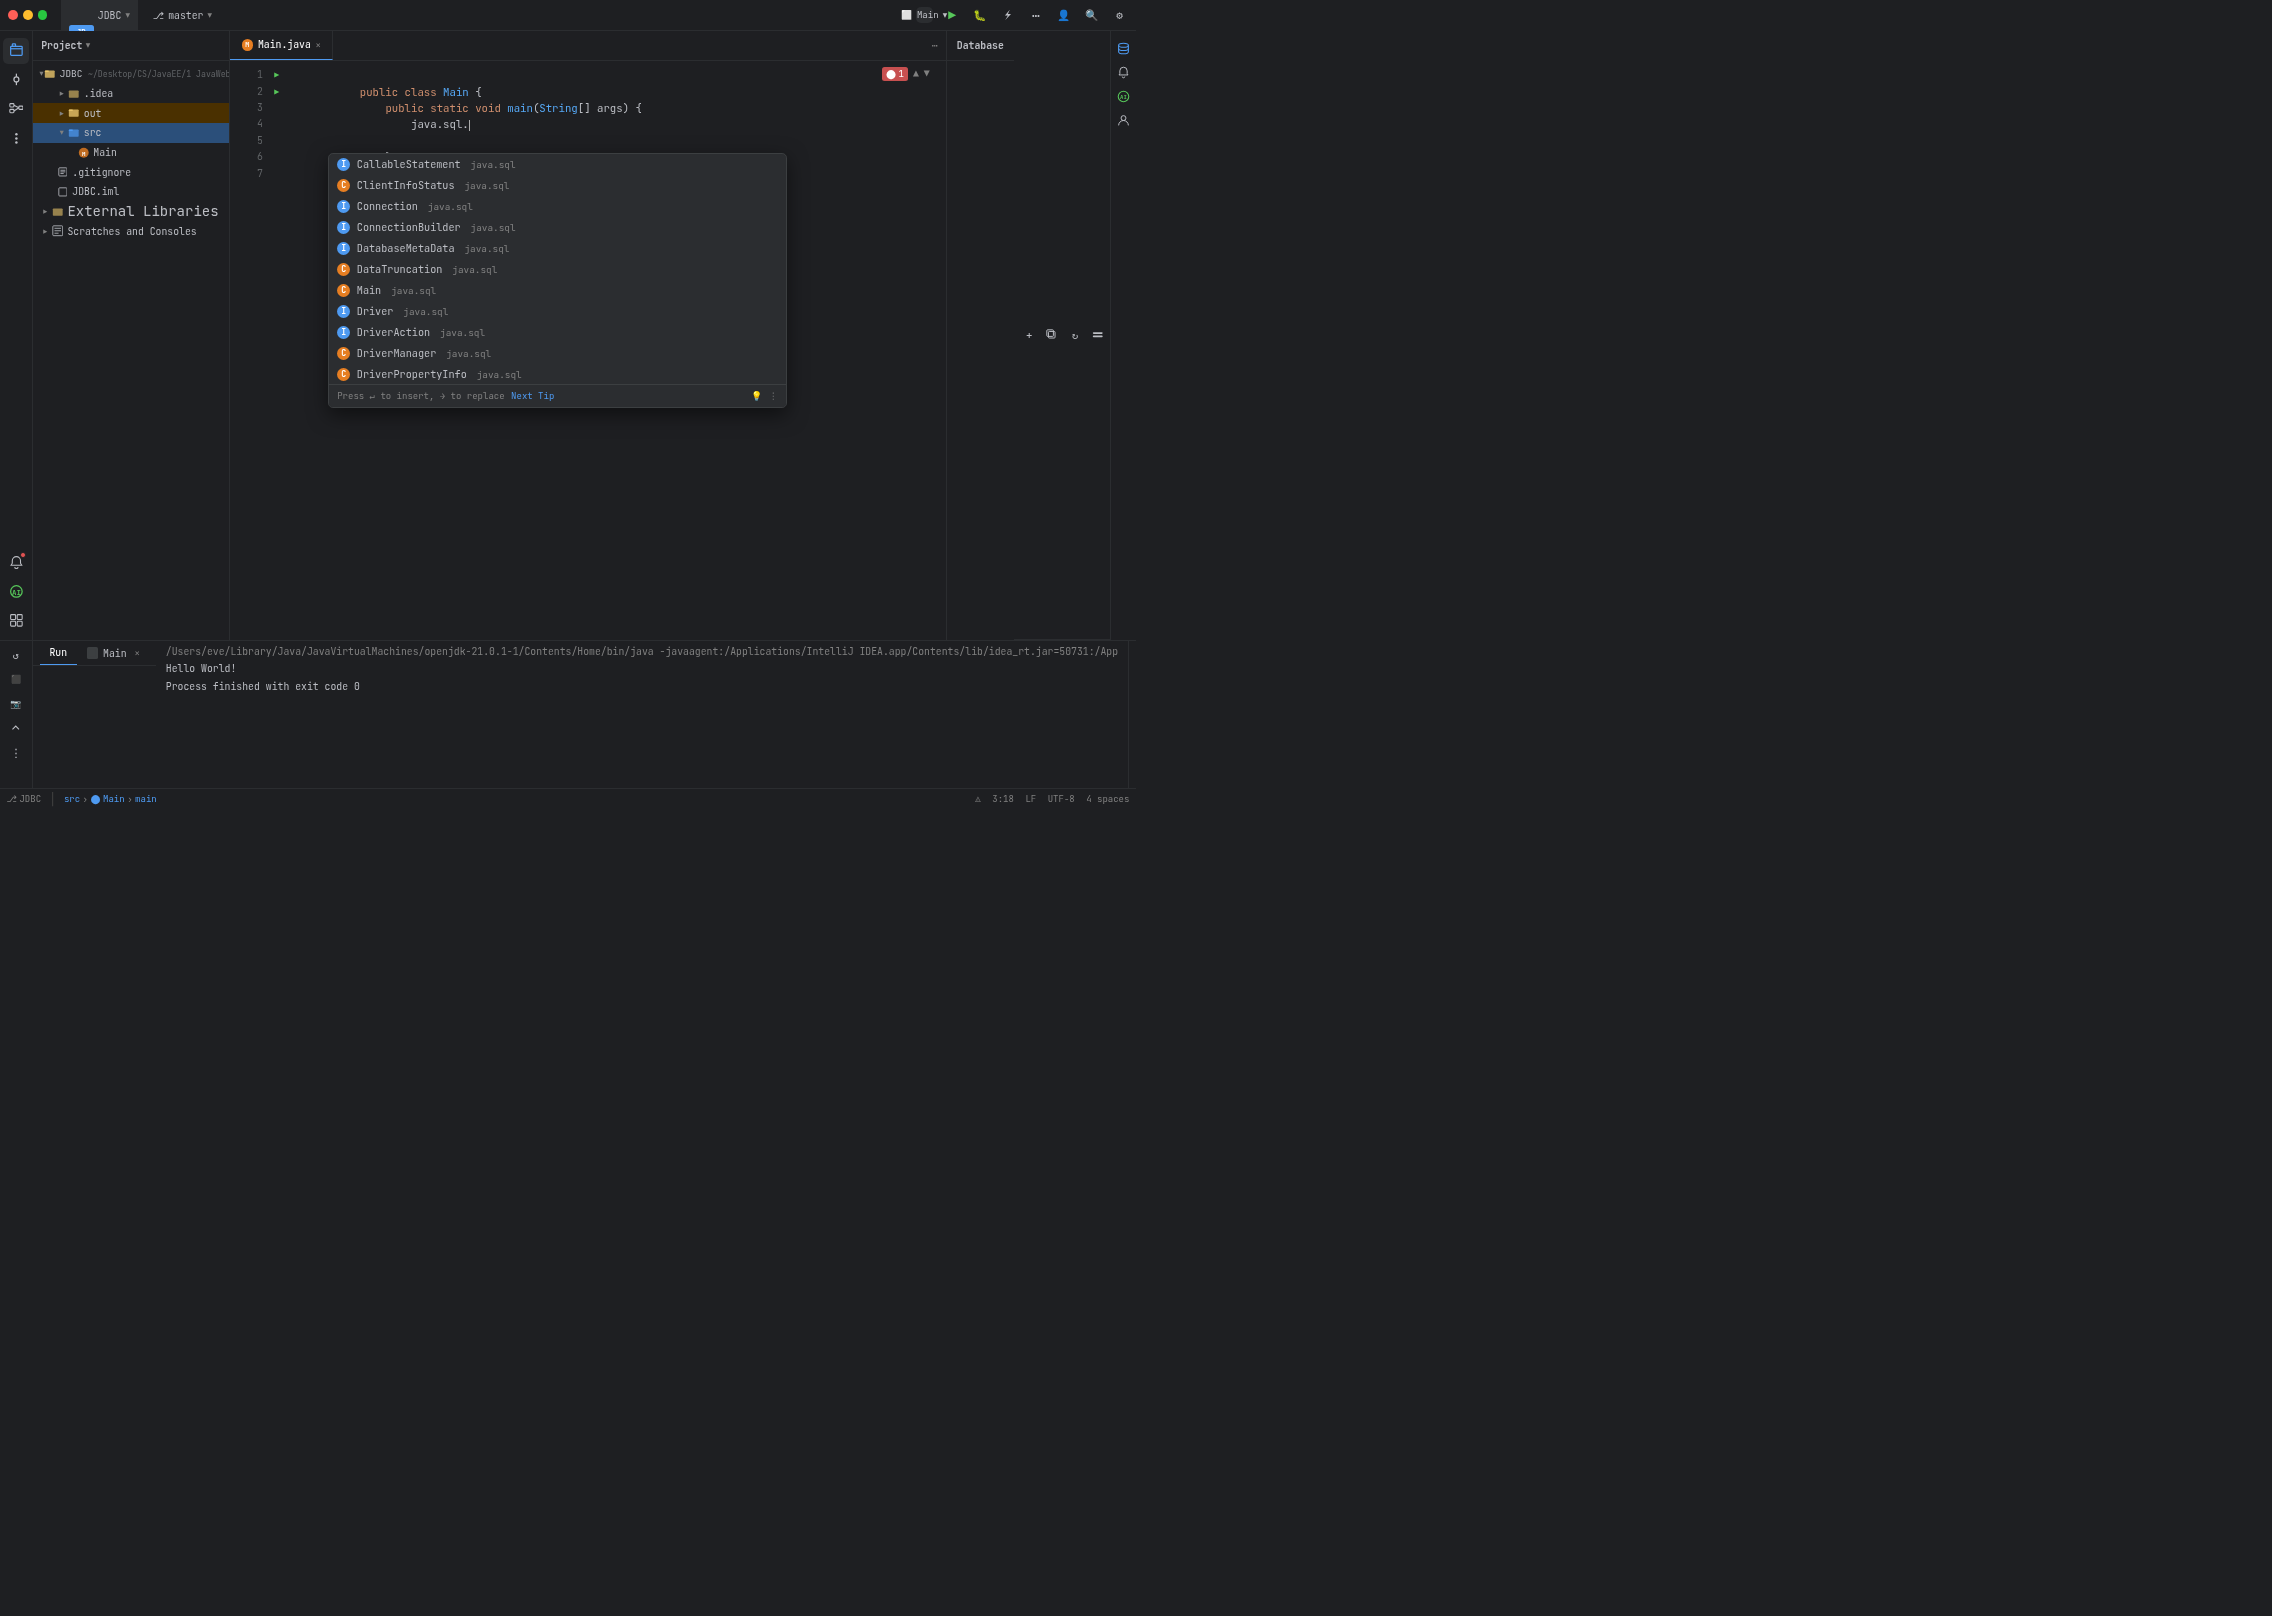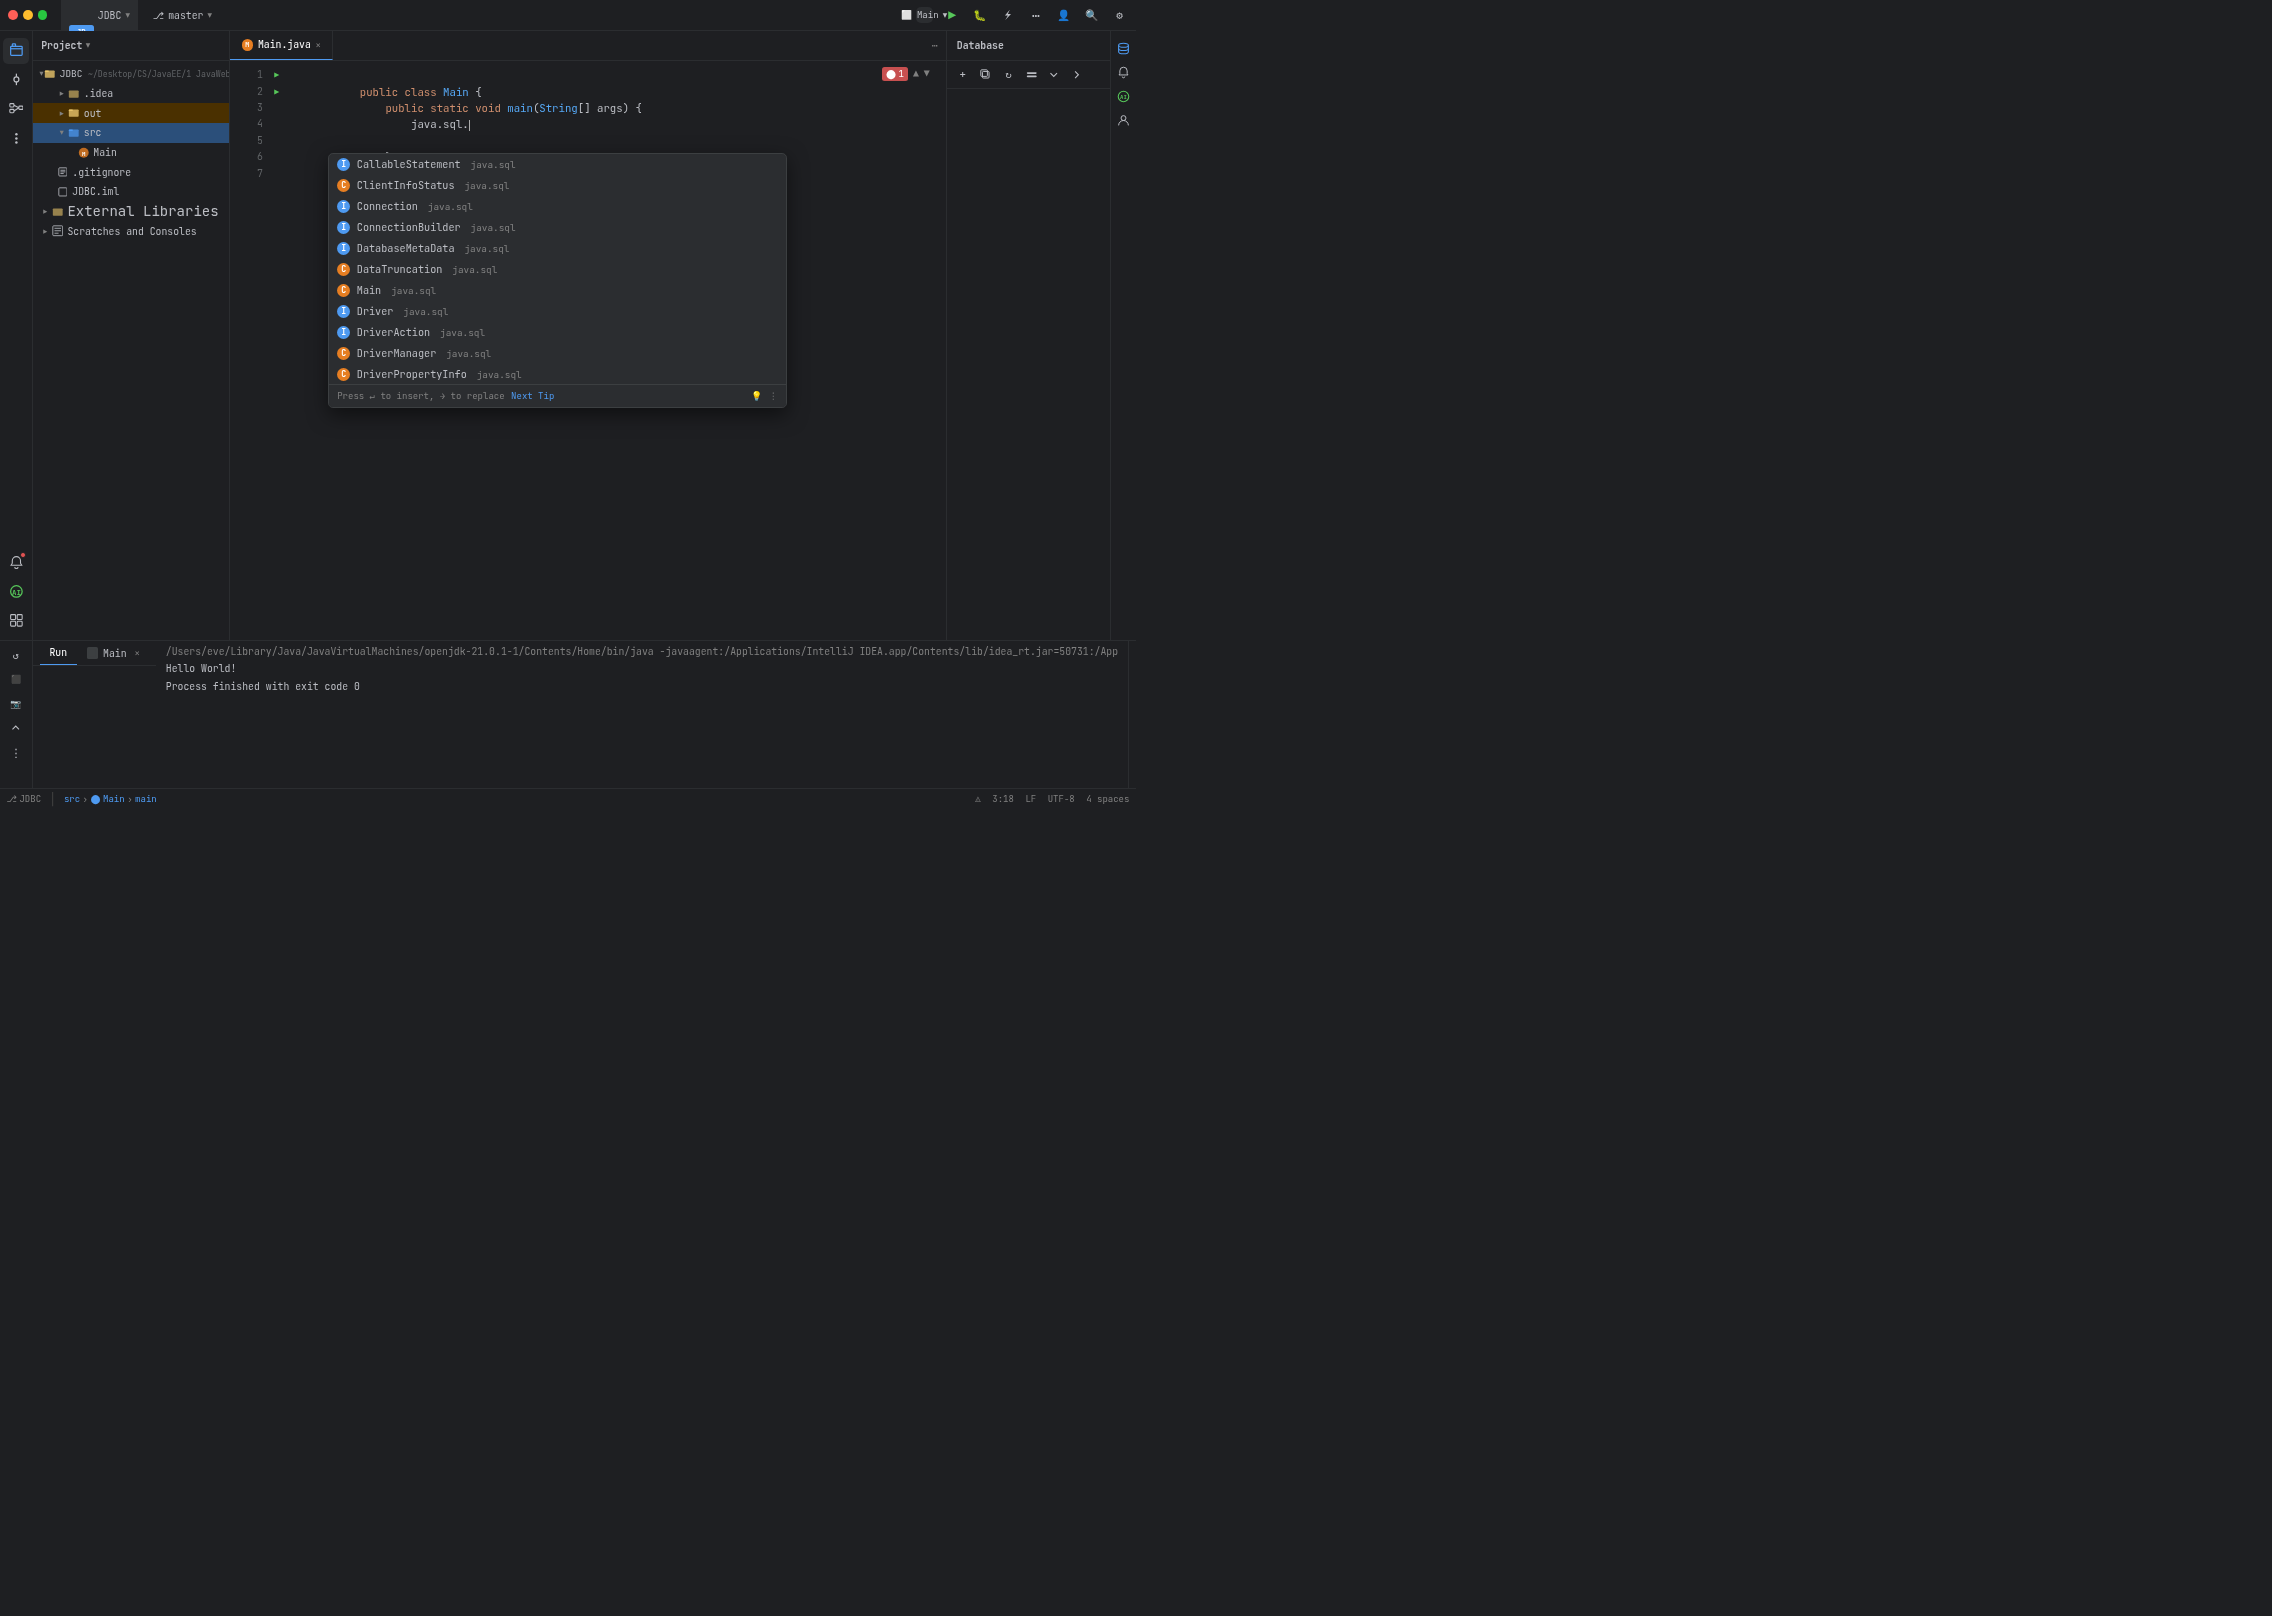--- a/index.html
+++ b/index.html
@@ -391,21 +391,21 @@
       display: flex;
       gap: 6.6px;
     }
 
     
     .right-panel {
       width: 164px;
       background: #1e1f22;
       border-left: 0.8px solid #2b2d30;
       display: flex;
-      flex-direction: column;
+      flex-direction: row;
       flex-shrink: 0;
     }
     .right-panel-header {
       height: 29.5px;
       display: flex;
       align-items: center;
       padding: 0 9.8px;
       border-bottom: 0.8px solid #2b2d30;
       font-size: 9.8px;
       font-weight: 600;

